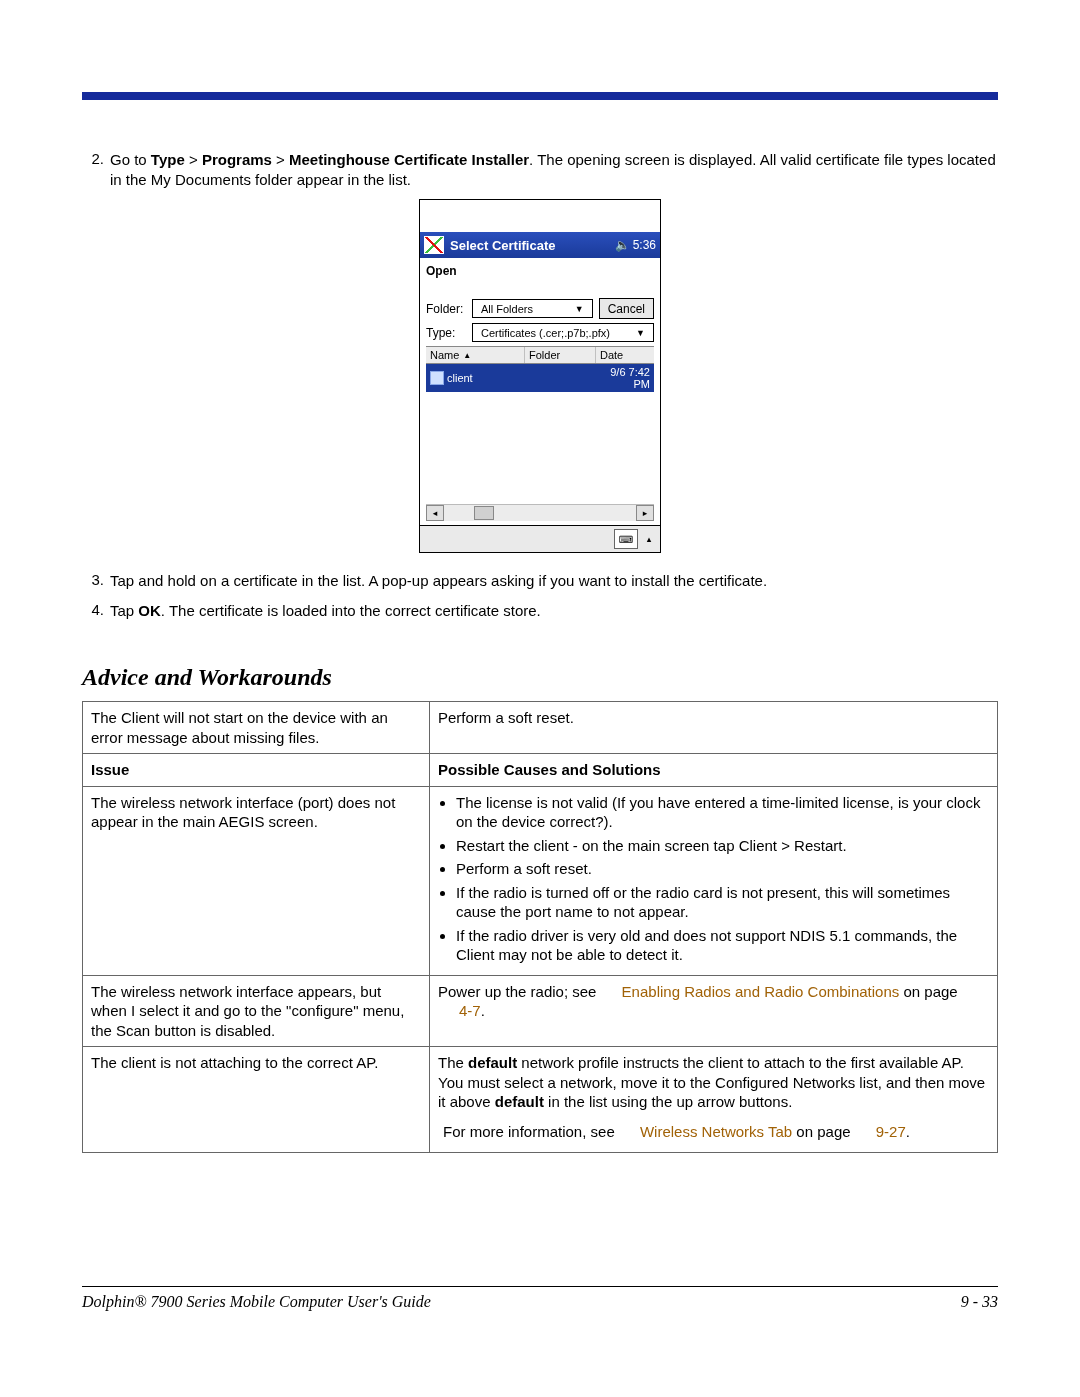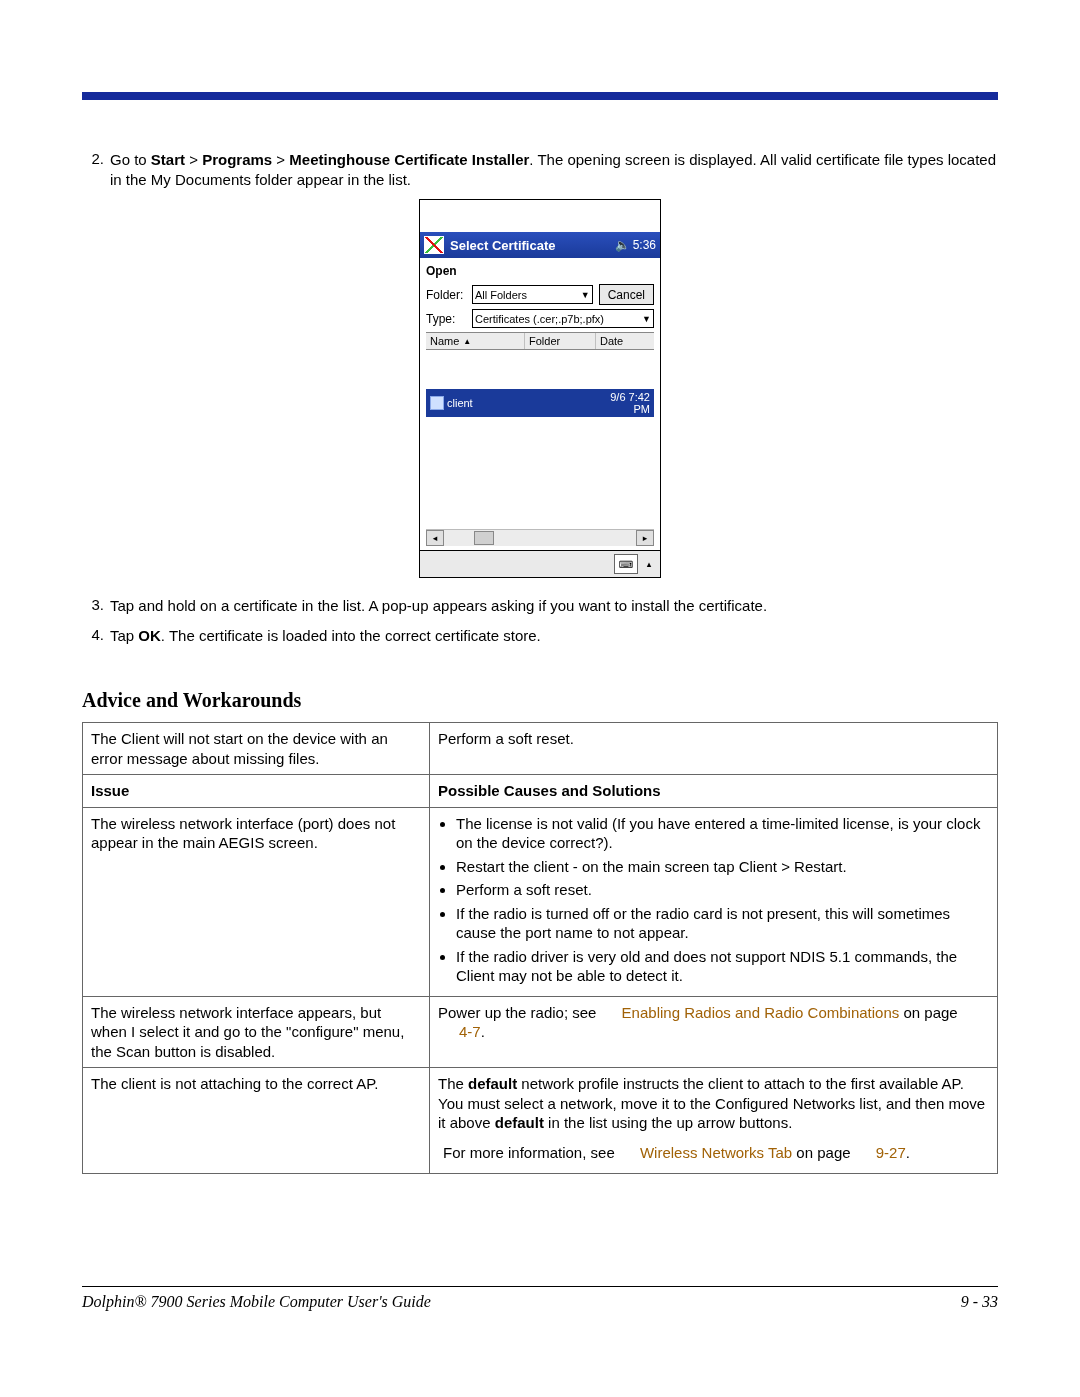--- a/index.html
+++ b/index.html
@@ -54,45 +54,45 @@
       linear-gradient(45deg, transparent 45%, #e31111 45% 55%, transparent 55%),
       linear-gradient(-45deg, transparent 45%, #3bbf3b 45% 55%, transparent 55%),
       #fff;
     border: 1px solid #fff;
   }
   .wm-titlebar .title { font-weight: bold; flex: 1; font-size: 13px; }
   .wm-titlebar .spk::before { content: "\1F508"; font-size: 12px; margin-right: 2px; }
   .wm-titlebar .time { font-size: 12px; }
 
   .wm-body { padding: 6px 6px 4px 6px; }
-  .wm-open { font-weight: bold; font-size: 12px; margin-bottom: 6px; }
+  .wm-open { font-weight: bold; font-size: 12px; margin-bottom: 20px; }
   .wm-row { display: flex; align-items: center; margin-bottom: 4px; }
   .wm-row .lbl { width: 46px; font-size: 12px; }
   .wm-combo {
     flex: 1; border: 1px solid #000; height: 17px; font-size: 11px;
     display: flex; align-items: center; justify-content: space-between;
-    padding: 0 2px; background: #fff;
+    padding: 0 8px; background: #fff;
   }
   .wm-combo .arrow { font-size: 9px; }
   .wm-btn {
     margin-left: 6px; border: 1px solid #000; background: #e8e8e8;
     height: 19px; padding: 0 8px; font-size: 12px; display: flex; align-items: center;
   }
 
   .wm-grid-header {
     display: flex; border-top: 1px solid #888; border-bottom: 1px solid #888;
     font-size: 11px; background: #ececec; align-items: center;
   }
   .wm-grid-header div { padding: 2px 4px; border-right: 1px solid #c0c0c0; }
   .gh-name   { width: 90px; display: flex; align-items: center; gap: 4px; }
   .gh-folder { width: 62px; }
   .gh-date   { flex: 1; border-right: none !important; }
   .sort-arrow { font-size: 8px; }
 
-  .wm-grid-body { height: 140px; overflow: hidden; margin-top: 39px; }
+  .wm-grid-body { height: 140px; overflow: hidden; }
   .wm-grid-row {
     display: flex; color: #fff; background: #1a3a9a; font-size: 11px;
   }
   .wm-grid-row div { padding: 2px 4px; }
   .gr-name { width: 90px; display: flex; align-items: center; gap: 3px; }
   .gr-name .ficon { width: 12px; height: 12px; background: #cfe0ff; border: 1px solid #8aa8e8; }
   .gr-folder { width: 62px; }
   .gr-date { flex: 1; text-align: right; }
 
   .wm-hscroll {
@@ -118,22 +118,23 @@
     width: 22px; height: 18px; border: 1px solid #666; background: #fff;
     display: flex; align-items: center; justify-content: center; font-size: 10px;
   }
   .wm-footer .up {
     width: 14px; height: 18px; display: flex; align-items: center; justify-content: center; font-size: 9px;
   }
 
   
   h2.section {
     font-family: Georgia, "Times New Roman", serif;
+    font-style: italic;
     font-weight: bold;
-    font-size: 20px;
+    font-size: 24px;
     margin: 44px 0 10px 0;
   }
 
   
   table.issues {
     border-collapse: collapse;
     width: 100%;
     font-size: 15px;
   }
   table.issues th, table.issues td {
@@ -166,21 +167,21 @@
 </style>
 </head>
 <body>
 
 <div class="page">
   <div class="top-bar"></div>
 
   <div class="step">
     <div class="num">2.</div>
     <div class="body">
-      <span>Go to </span><b>Start</b><span> &gt; </span><b>Programs</b><span> &gt; </span><b>Meetinghouse Certificate Installer</b><span>. The opening screen is displayed. All valid certificate file types located in the My Documents folder appear in the list.</span>
+      <span>Go to </span><b>Type</b><span> &gt; </span><b>Programs</b><span> &gt; </span><b>Meetinghouse Certificate Installer</b><span>. The opening screen is displayed. All valid certificate file types located in the My Documents folder appear in the list.</span>
     </div>
   </div>
 
   <div class="dialog-wrap">
     <div class="wm-dialog">
       <div class="wm-titlebar">
         <div class="flag"></div>
         <div class="title">Select Certificate</div>
         <span class="spk"></span>
         <span class="time">5:36</span>

